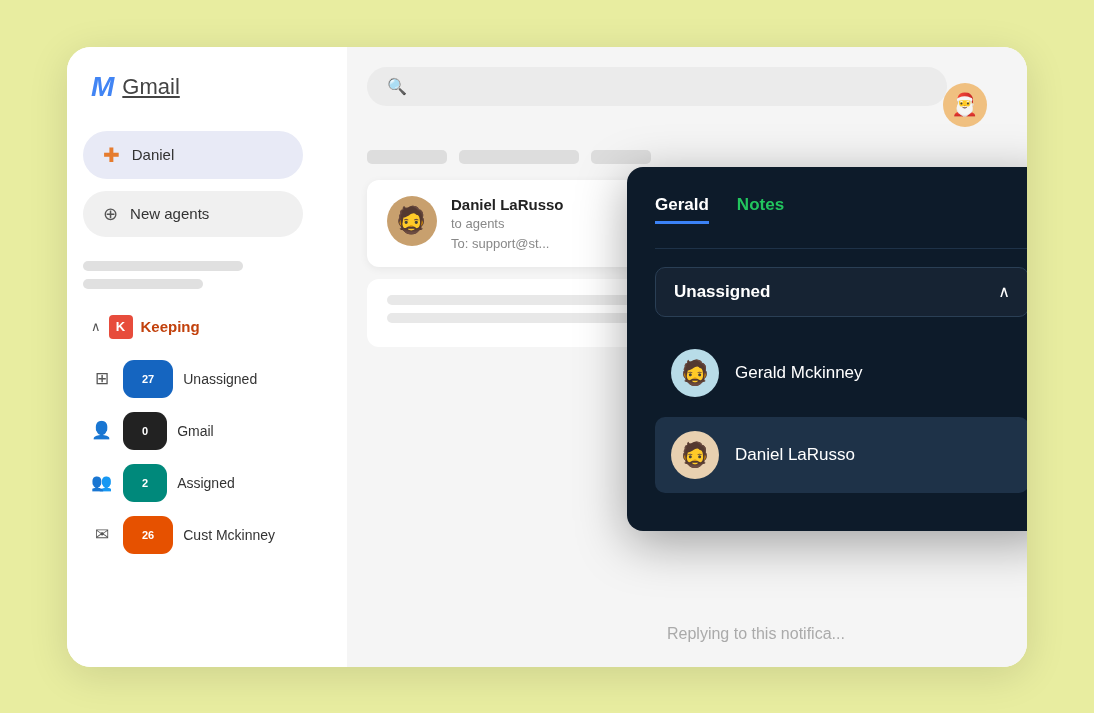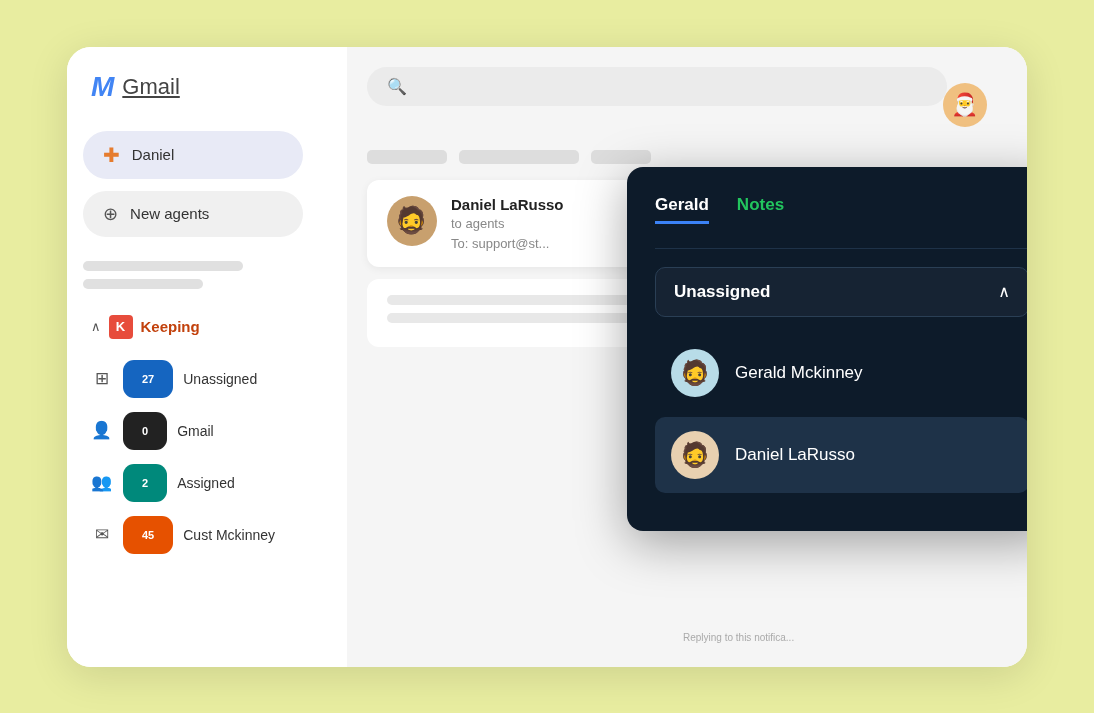--- a/index.html
+++ b/index.html
@@ -253,25 +253,25 @@
       color: #888;
     }
     .email-skel {
       height: 10px;
       background: #e8e8e8;
       border-radius: 5px;
       margin-bottom: 8px;
     }
 
     .reply-text {
-      font-size: 10px;
+      font-size: 16px;
       color: #aaa;
       position: absolute;
       bottom: 24px;
-      left: 336px;
+      left: 320px;
     }
 
     
     .dark-panel {
       position: absolute;
       top: 120px;
       right: -30px;
       width: 430px;
       background: #0d1b2a;
       border-radius: 16px;
@@ -399,21 +399,21 @@
         <span class="nav-badge badge-dark">0</span>
         <span class="nav-label">Gmail</span>
       </div>
       <div class="nav-item">
         <span class="nav-icon">👥</span>
         <span class="nav-badge badge-teal">2</span>
         <span class="nav-label">Assigned</span>
       </div>
       <div class="nav-item">
         <span class="nav-icon">✉</span>
-        <span class="nav-badge badge-orange">45</span>
+        <span class="nav-badge badge-orange">26</span>
         <span class="nav-label">Cust Mckinney</span>
       </div>
     </div>
   </div>
 
   <div class="main-content">
     <div style="display:flex; align-items:center; margin-bottom:20px; position:relative;">
       <div class="search-bar">
         <span class="search-icon">🔍</span>
       </div>

